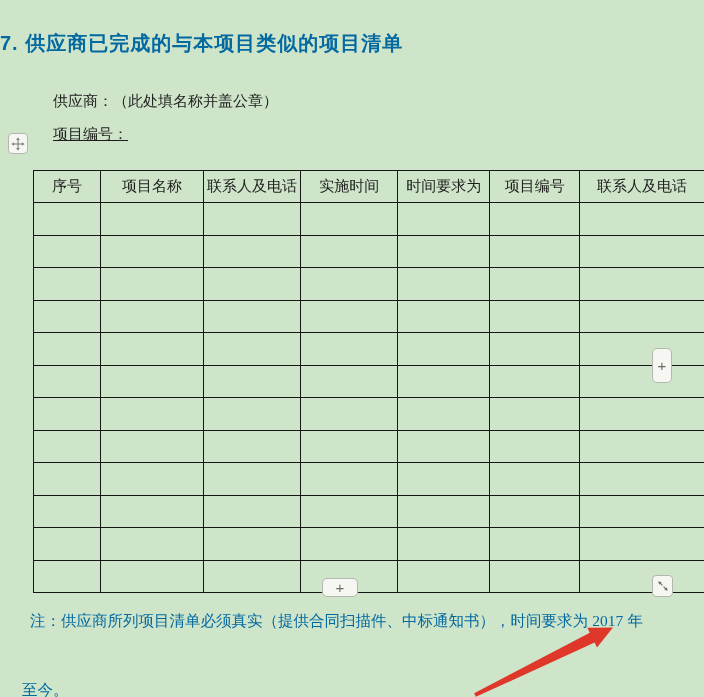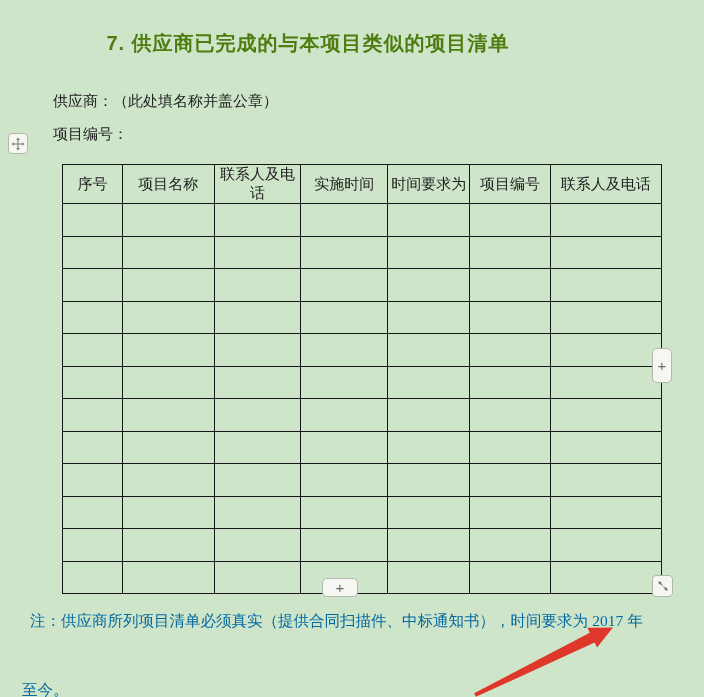--- a/index.html
+++ b/index.html
@@ -5,47 +5,46 @@
   * { margin: 0; padding: 0; box-sizing: border-box; }
   html, body {
     width: 704px; height: 697px;
     font-family: "Liberation Sans", "DejaVu Sans", sans-serif;
     overflow: hidden;
   }
   body { position: relative; background: #cfe5ca; color: #1d1d1d; }
 
   .doc-title {
     position: absolute; top: 30px; left: 0; width: 616px;
-    text-align: center; font-size: 20px; font-weight: bold;
-    letter-spacing: 1px; color: #4d7c0f;
+    text-align: left; font-size: 20px; font-weight: bold;
+    letter-spacing: 1px; color: #0369a1;
   }
   .doc-line { position: absolute; left: 53px; font-size: 15px; color: #1d1d1d; }
   .supplier-line { top: 92px; }
-  .projectno-line { top: 125px; }
+  .projectno-line { top: 125px; text-decoration: underline; }
 
   
   .ctrl {
     position: absolute; background: #f6f6f2;
     border: 1px solid #b3b8ae; border-radius: 5px;
     display: flex; align-items: center; justify-content: center;
     color: #6d6d67; cursor: pointer;
   }
   .move-handle  { left: 8px;   top: 133px; width: 20px; height: 21px; border-radius: 4px; }
   .add-col-btn  { left: 652px; top: 348px; width: 20px; height: 35px; font-size: 15px; }
   .add-row-btn  { left: 322px; top: 578px; width: 36px; height: 19px; font-size: 15px; }
   .resize-handle{ left: 652px; top: 575px; width: 21px; height: 22px; border-radius: 4px; }
   .ctrl svg { display: block; }
 
   
   .project-table {
-    position: absolute; left: 33px; top: 164px;
-    width: 600px; height: 422px;
+    position: absolute; left: 33px; top: 170px;
+    width: 672px; height: 422px;
     border-collapse: collapse; table-layout: fixed;
     background: transparent;
-    margin-left: 29px;
   }
   .project-table th, .project-table td {
     border: 1.7px solid #161616;
     font-size: 15px; font-weight: normal;
     text-align: center; vertical-align: middle;
     color: #1d1d1d; padding: 0;
   }
   .project-table thead tr { height: 32px; }
   .project-table tbody tr { height: 32.5px; }
 

